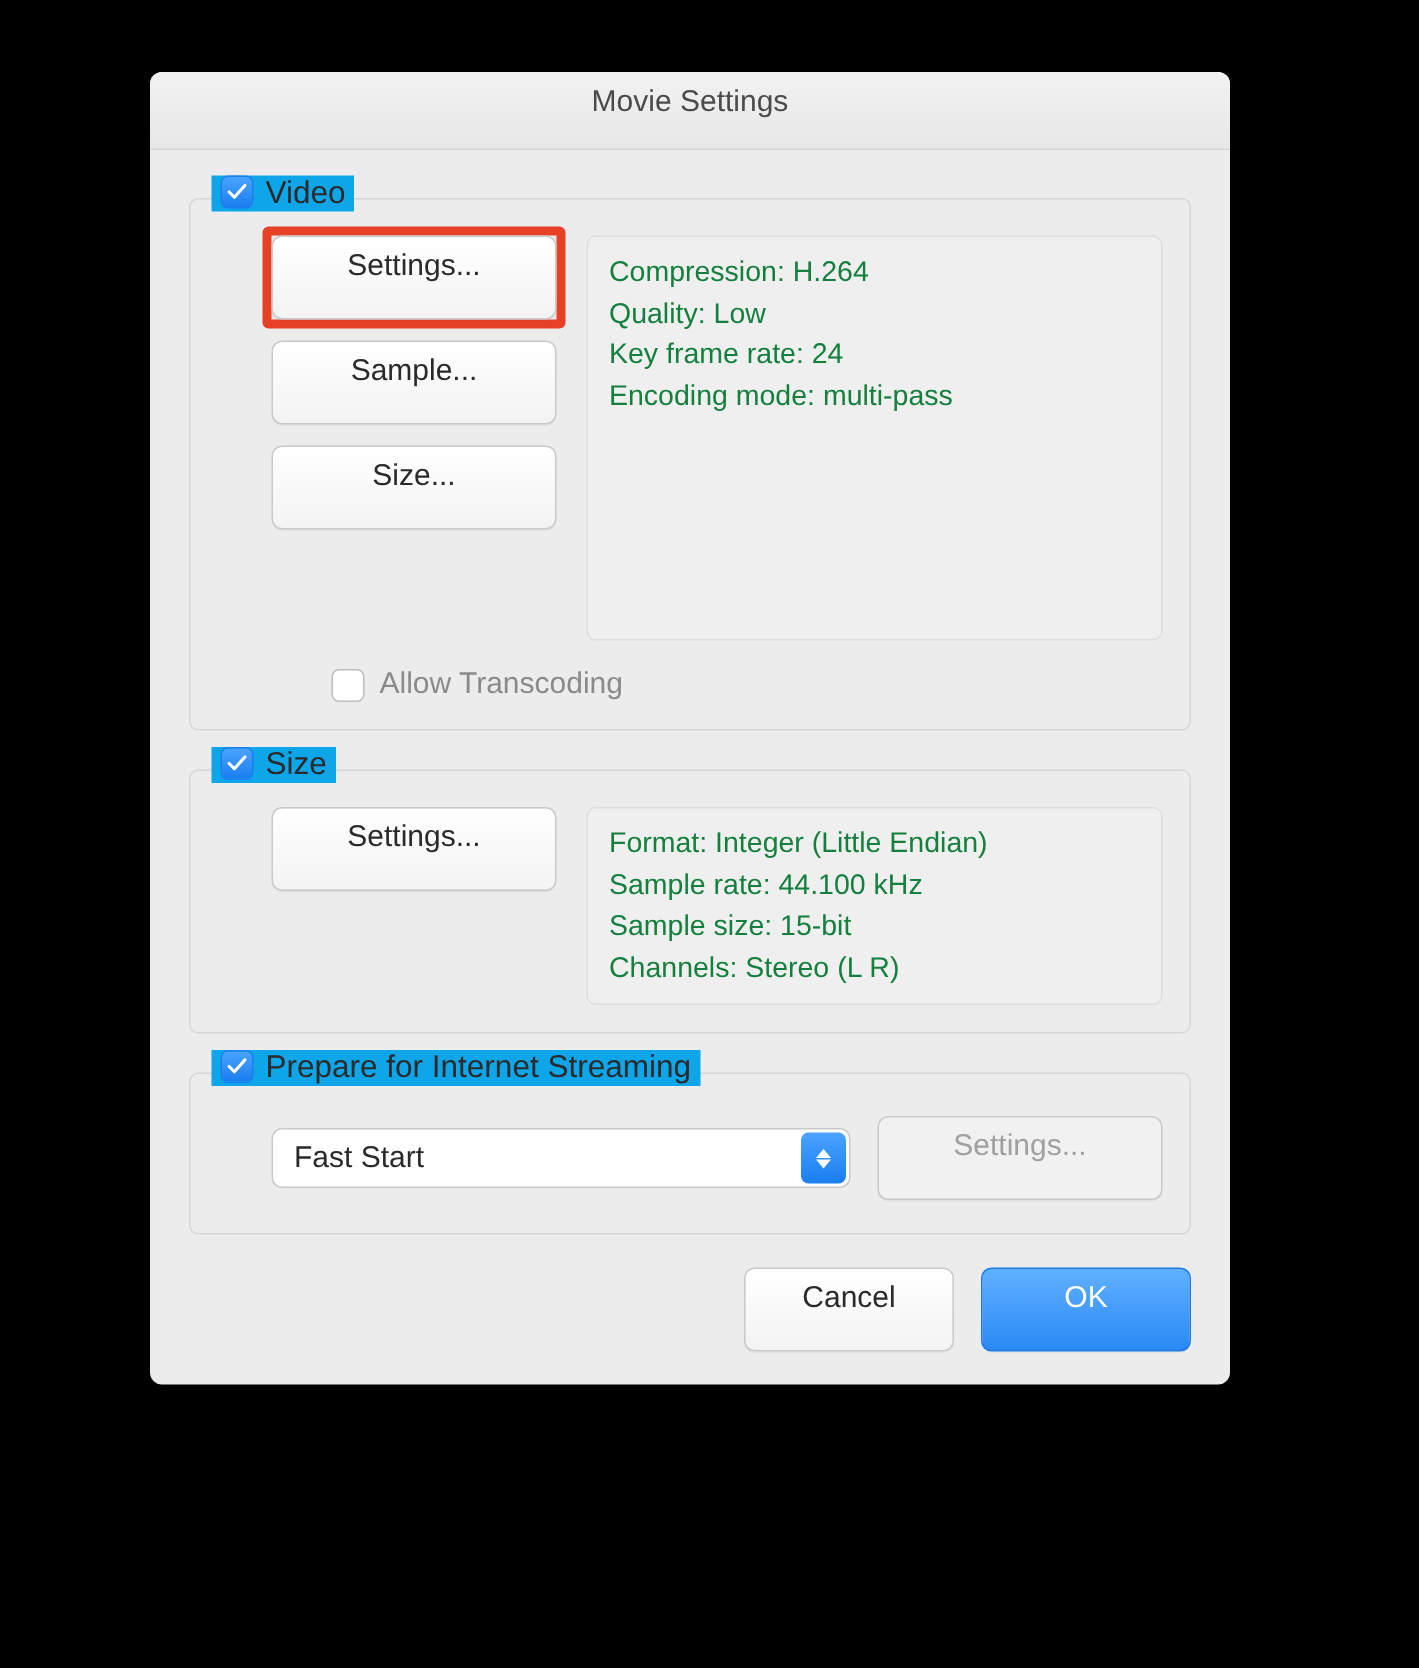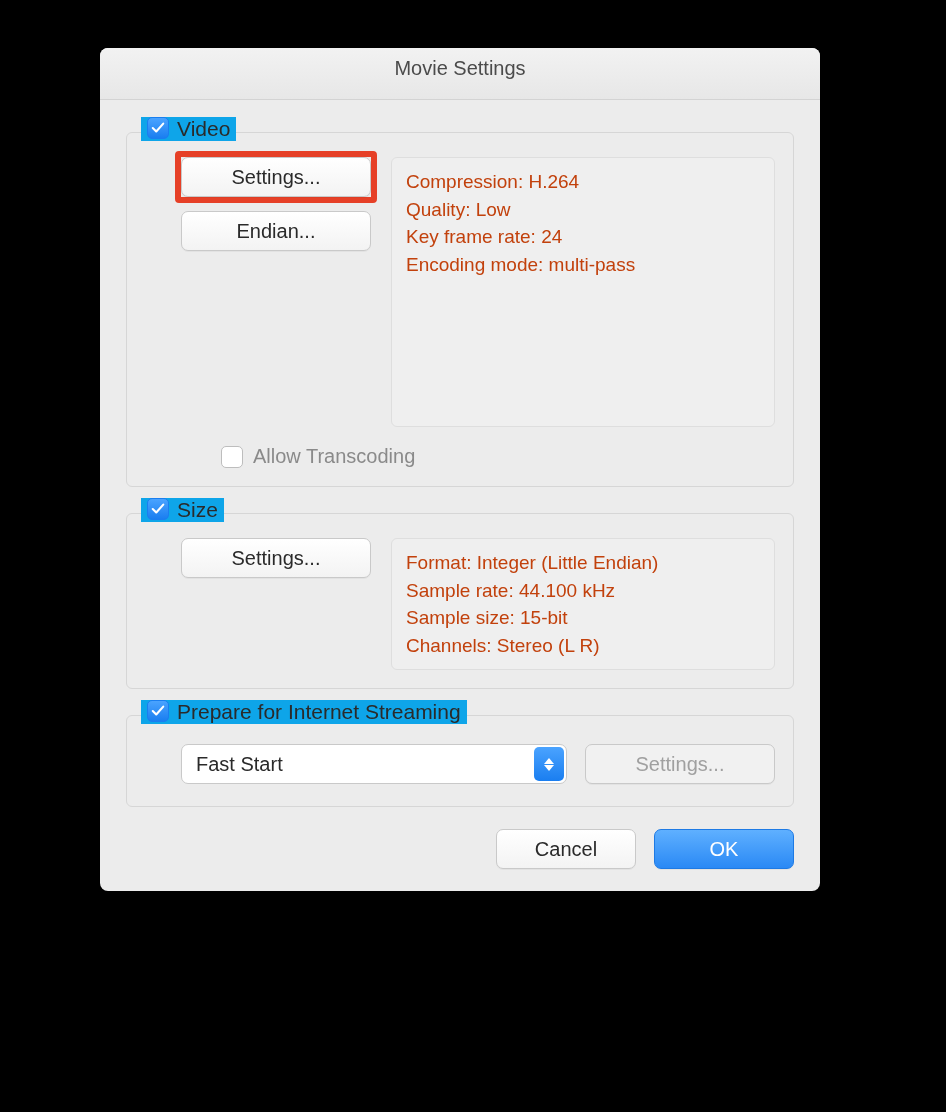--- a/index.html
+++ b/index.html
@@ -70,21 +70,21 @@
 
   .group-body {
     display: flex;
     gap: 20px;
     padding-top: 6px;
     padding-left: 36px;
   }
   .btn-col { display:flex; flex-direction:column; gap:14px; width:190px; }
 
   .mac-btn {
-    height: 40px;
+    height: 56px;
     background: linear-gradient(#ffffff,#f3f3f3);
     border: 1px solid #c9c9c9;
     border-radius: 7px;
     font-size: 20px;
     text-align: center;
     line-height: 38px;
     cursor: pointer;
     box-shadow: 0 1px 0 rgba(0,0,0,.04);
   }
   .mac-btn.disabled { color:#a0a0a0; background:#f1f1f1; cursor:default; }
@@ -97,21 +97,21 @@
   }
   .highlight-ring .mac-btn { margin:0; }
 
   .info-panel {
     flex:1;
     border: 1px solid #dedede;
     border-radius: 6px;
     background: #efefef;
     padding: 10px 14px;
     font-size: 19px;
-    color:#c2410c;
+    color:#15803d;
     line-height: 1.45;
     min-height: 120px;
   }
   .info-line { white-space: nowrap; }
 
   .allow-row {
     display:flex; align-items:center; gap:10px;
     margin-top: 18px; margin-left: 36px;
     color:#8a8a8a;
     padding-left:40px;
@@ -177,21 +177,22 @@
             </svg>
         </span>
         <span class="group-label">Video</span>
       </div>
 
       <div class="group-body">
         <div class="btn-col">
           <div class="highlight-ring">
             <div class="mac-btn">Settings...</div>
           </div>
-          <div class="mac-btn">Endian...</div>
+          <div class="mac-btn">Sample...</div>
+          <div class="mac-btn">Size...</div>
         </div>
         <div class="info-panel" style="min-height:270px;">
           <div class="info-line">Compression: H.264</div>
           <div class="info-line">Quality: Low</div>
           <div class="info-line">Key frame rate: 24</div>
           <div class="info-line">Encoding mode: multi-pass</div>
         </div>
       </div>
 
       <div class="allow-row">

